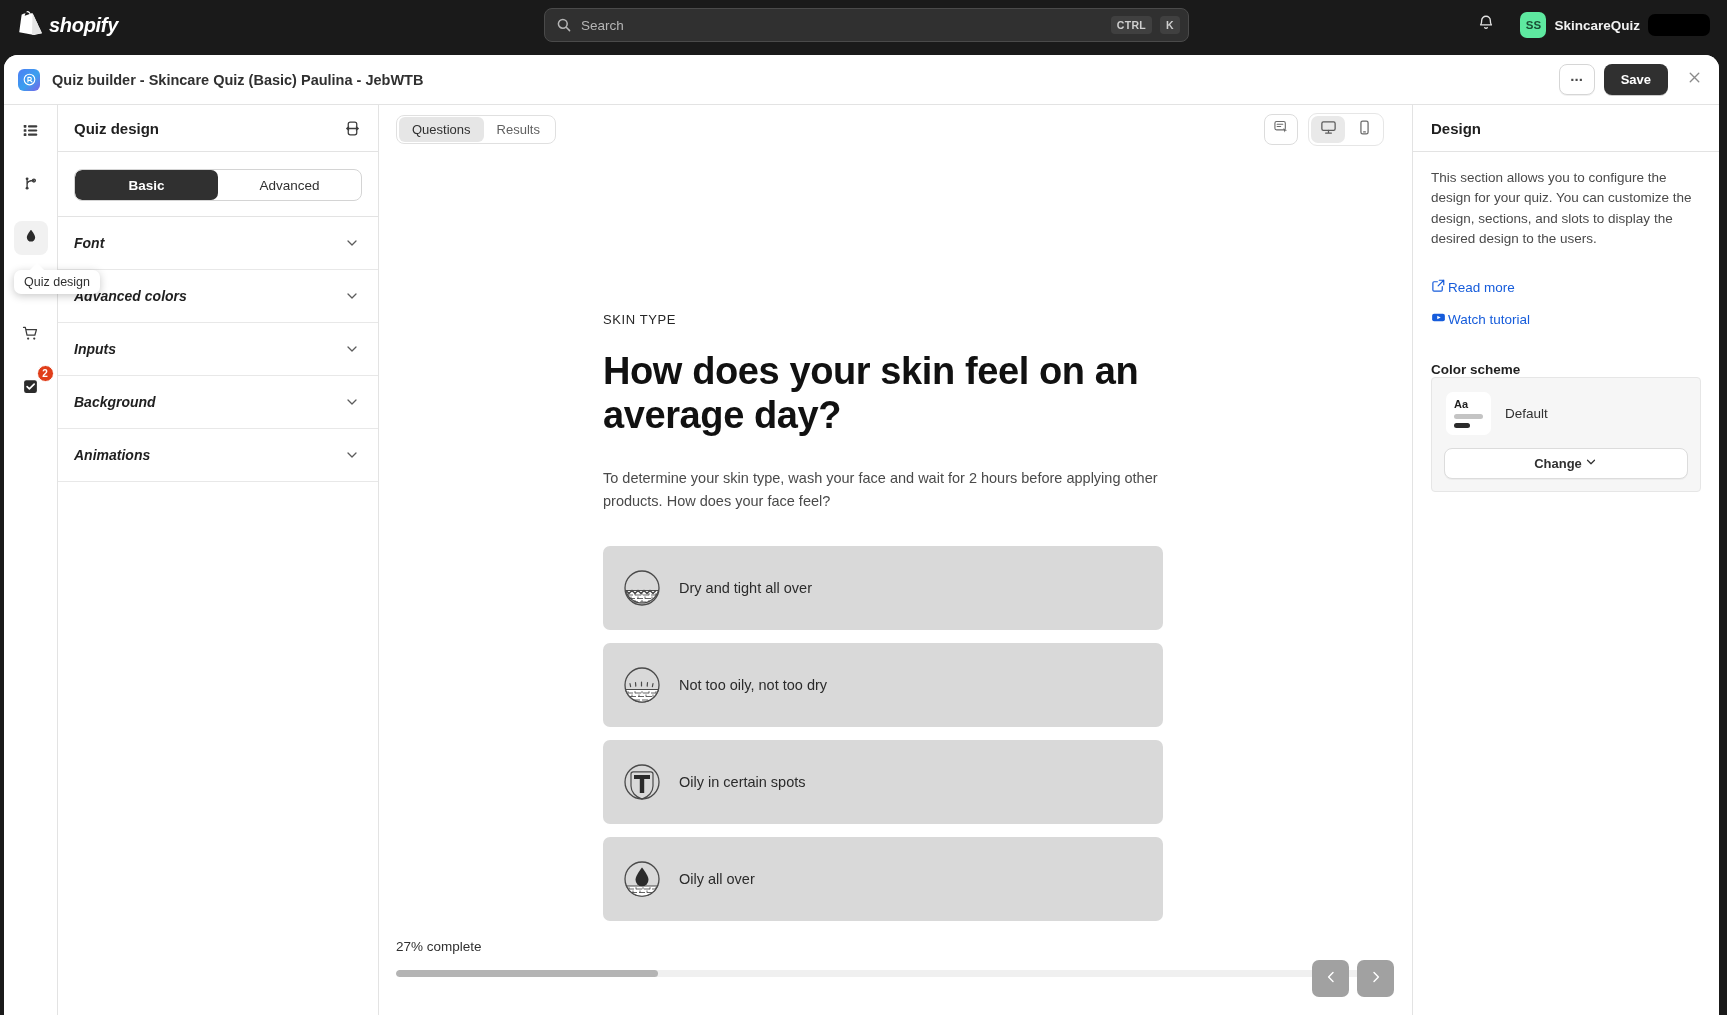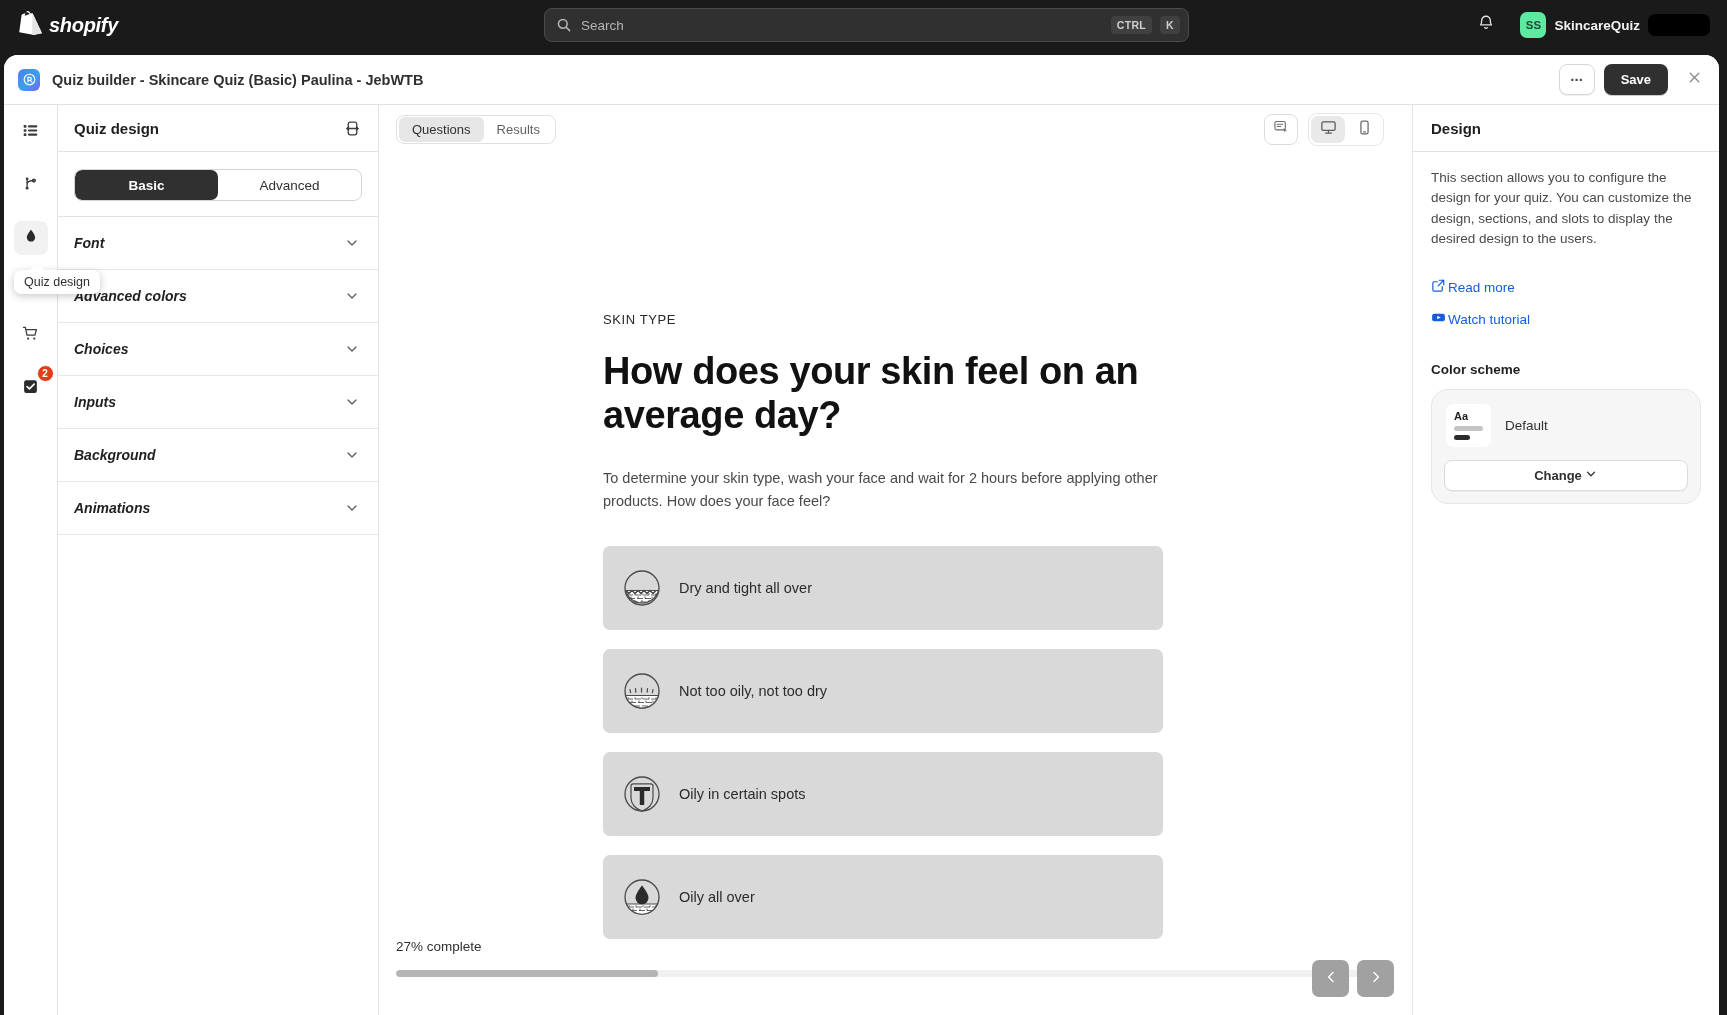--- a/index.html
+++ b/index.html
@@ -169,21 +169,21 @@
   .canvas { flex: 1; position: relative; background: #ffffff; overflow: hidden; }
   .quiz { position: absolute; left: 224px; top: 159px; width: 560px; }
   .quiz-eyebrow {
     font-size: 13px; color: #272727; letter-spacing: 0.6px; text-transform: uppercase;
   }
   .quiz-title {
     font-size: 38px; line-height: 1.16; font-weight: bold; color: #111111;
     margin-top: 22px; letter-spacing: -0.4px;
   }
   .quiz-desc { font-size: 14.5px; line-height: 1.55; color: #4a4a4a; margin-top: 30px; }
-  .choices { margin-top: 34px; display: flex; flex-direction: column; gap: 19px; }
+  .choices { margin-top: 34px; display: flex; flex-direction: column; gap: 13px; }
   .choice {
     height: 84px; background: #d9d9d9; border-radius: 7px;
     display: flex; align-items: center; padding-left: 18px; gap: 16px;
   }
   .choice-icon { width: 42px; height: 42px; flex: 0 0 42px; }
   .choice-label { font-size: 14.5px; color: #2b2b2b; }
 
   .progress-area { position: absolute; left: 0; right: 0; bottom: 0; height: 120px; }
   .progress-label { position: absolute; left: 17px; bottom: 61px; font-size: 13.5px; color: #303030; }
   .progress-track {
@@ -206,22 +206,22 @@
   .rp-title { font-size: 15px; font-weight: bold; color: #1f1f1f; }
   .rp-body { padding: 16px 18px 0 18px; }
   .rp-desc { font-size: 13.5px; line-height: 1.5; color: #4a4a4a; }
   .rp-link {
     display: flex; align-items: center; gap: 2px; color: #165cdb;
     font-size: 13.5px; margin-top: 14px;
   }
   .rp-link:first-of-type { margin-top: 29px; }
   .rp-section-title { font-size: 13.5px; font-weight: bold; color: #1f1f1f; margin-top: 34px; }
   .scheme-card {
-    margin-top: 12px; background: #f6f6f6; border: 1px solid #e6e6e6;
-    border-radius: 17px; padding: 12px;
+    margin-top: 0; background: #f6f6f6; border: 1px solid #e6e6e6;
+    border-radius: 4px; padding: 12px;
   }
   .scheme-row { display: flex; align-items: center; gap: 14px; padding: 2px 2px 0 2px; }
   .scheme-swatch {
     width: 45px; height: 43px; background: #ffffff; border-radius: 7px;
     padding: 7px 8px; display: flex; flex-direction: column; gap: 4px;
   }
   .sw-aa { font-size: 11px; font-weight: bold; color: #1f1f1f; line-height: 11px; }
   .sw-bar-grey { width: 29px; height: 6px; border-radius: 3px; background: #c4c4c4; }
   .sw-bar-dark { width: 16px; height: 6px; border-radius: 3px; background: #2b2b2b; }
   .scheme-name { font-size: 13.5px; color: #303030; }
@@ -382,28 +382,20 @@
       </div>
       <div class="acc-item">
         <span class="acc-label">Advanced colors</span>
         <span class="acc-chevron">
           <svg viewBox="0 0 20 20" width="16" height="16" fill="none" stroke="#5c5c5c" stroke-width="1.6" stroke-linecap="round" stroke-linejoin="round">
               <path d="M5 7.5l5 5 5-5"></path>
             </svg>
         </span>
       </div>
       <div class="acc-item">
-        <span class="acc-label">Choices</span>
-        <span class="acc-chevron">
-          <svg viewBox="0 0 20 20" width="16" height="16" fill="none" stroke="#5c5c5c" stroke-width="1.6" stroke-linecap="round" stroke-linejoin="round">
-              <path d="M5 7.5l5 5 5-5"></path>
-            </svg>
-        </span>
-      </div>
-      <div class="acc-item">
         <span class="acc-label">Inputs</span>
         <span class="acc-chevron">
           <svg viewBox="0 0 20 20" width="16" height="16" fill="none" stroke="#5c5c5c" stroke-width="1.6" stroke-linecap="round" stroke-linejoin="round">
               <path d="M5 7.5l5 5 5-5"></path>
             </svg>
         </span>
       </div>
       <div class="acc-item">
         <span class="acc-label">Background</span>
         <span class="acc-chevron">

